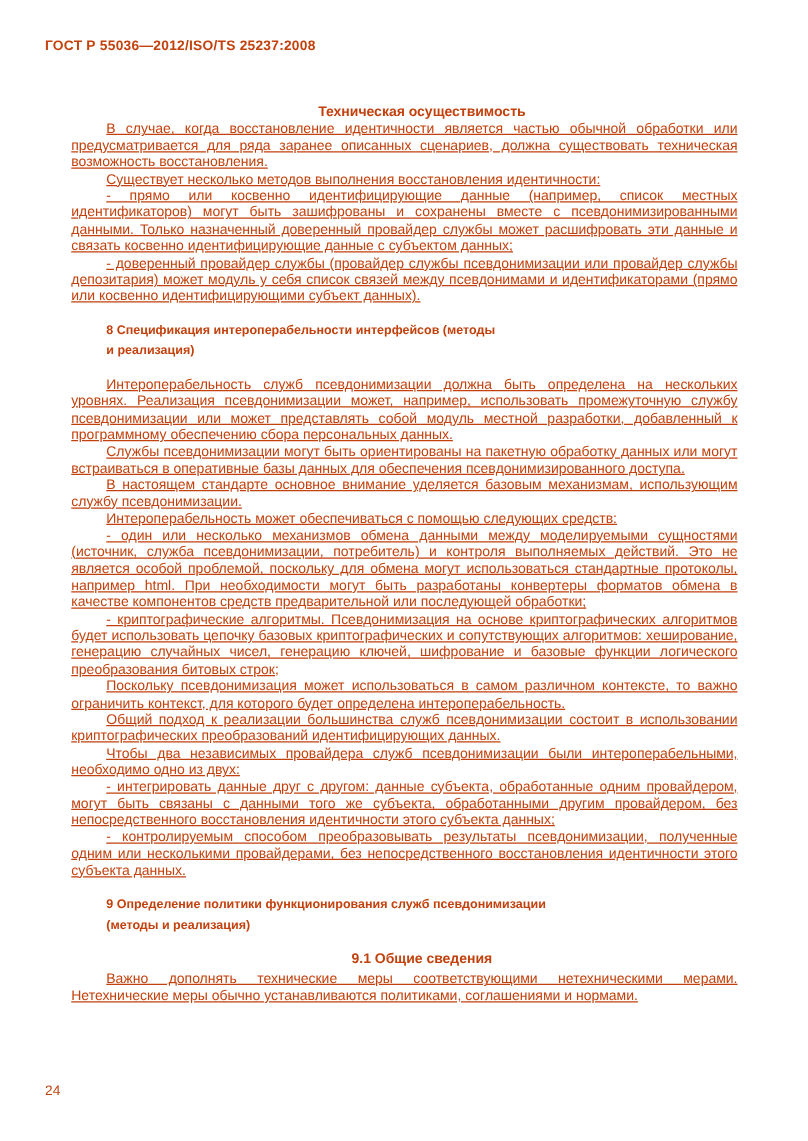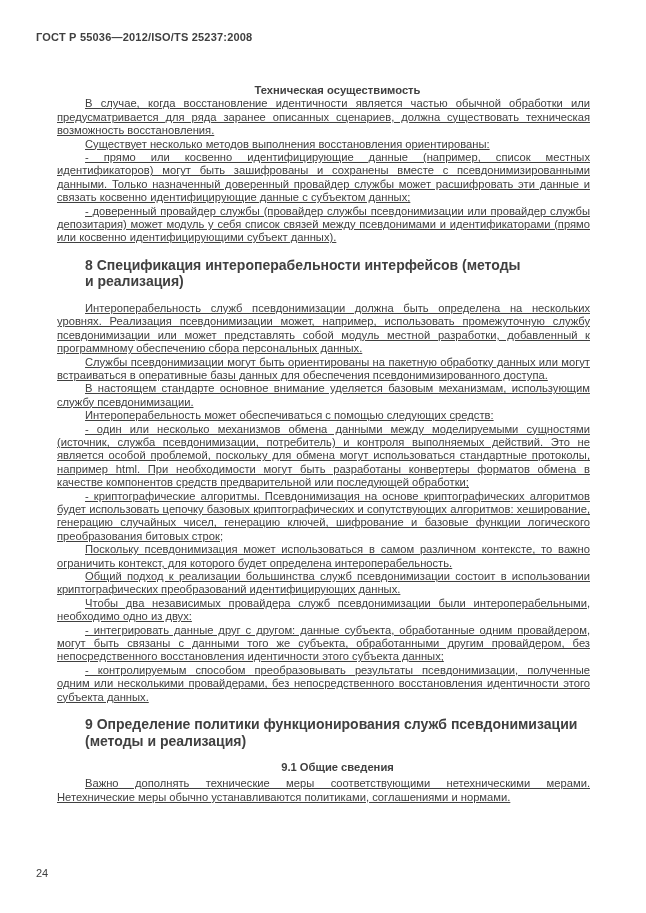--- a/index.html
+++ b/index.html
@@ -7,21 +7,21 @@
     padding: 0;
     background: #e8e8e8;
   }
   .page {
     position: relative;
     width: 646px;
     height: 913px;
     margin: 0 auto;
     background: #ffffff;
     font-family: "Liberation Sans", sans-serif;
-    color: #404040;
+    color: #c2410c;
     overflow: hidden;
   }
   .doc-header {
     position: absolute;
     left: 36px;
     top: 31px;
     font-size: 11px;
     font-weight: bold;
     letter-spacing: 0.2px;
   }
@@ -39,21 +39,21 @@
     text-indent: 28px;
     text-decoration: underline;
   }
   .run-in-heading {
     font-weight: bold;
     text-indent: 28px;
     text-align: center;
   }
   .section-heading {
     font-weight: bold;
-    font-size: 14px;
+    font-size: 10px;
     line-height: 16.5px;
     padding-left: 28px;
     text-align: left;
     white-space: pre-line;
     margin: 12px 0 12px 0 !important;
   }
   .sub-heading {
     font-weight: bold;
     padding-left: 28px;
     text-align: center;
@@ -69,21 +69,21 @@
 </style>
 </head>
 <body>
 
 <div class="page">
   <div class="doc-header">ГОСТ Р 55036—2012/ISO/TS 25237:2008</div>
 
   <div class="content">
       <p class="run-in-heading">Техническая осуществимость</p>
       <p class="paragraph">В случае, когда восстановление идентичности является частью обычной обработки или предусматривается для ряда заранее описанных сценариев, должна существовать техническая возможность восстановления.</p>
-      <p class="paragraph">Существует несколько методов выполнения восстановления ориентированы:</p>
+      <p class="paragraph">Существует несколько методов выполнения восстановления идентичности:</p>
       <p class="paragraph">- прямо или косвенно идентифицирующие данные (например, список местных идентификаторов) могут быть зашифрованы и сохранены вместе с псевдонимизированными данными. Только назначенный доверенный провайдер службы может расшифровать эти данные и связать косвенно идентифицирующие данные с субъектом данных;</p>
       <p class="paragraph">- доверенный провайдер службы (провайдер службы псевдонимизации или провайдер службы депозитария) может модуль у себя список связей между псевдонимами и идентификаторами (прямо или косвенно идентифицирующими субъект данных).</p>
       <p class="section-heading">8 Спецификация интероперабельности интерфейсов (методы
 и реализация)</p>
       <p class="paragraph">Интероперабельность служб псевдонимизации должна быть определена на нескольких уровнях. Реализация псевдонимизации может, например, использовать промежуточную службу псевдонимизации или может представлять собой модуль местной разработки, добавленный к программному обеспечению сбора персональных данных.</p>
       <p class="paragraph">Службы псевдонимизации могут быть ориентированы на пакетную обработку данных или могут встраиваться в оперативные базы данных для обеспечения псевдонимизированного доступа.</p>
       <p class="paragraph">В настоящем стандарте основное внимание уделяется базовым механизмам, использующим службу псевдонимизации.</p>
       <p class="paragraph">Интероперабельность может обеспечиваться с помощью следующих средств:</p>
       <p class="paragraph">- один или несколько механизмов обмена данными между моделируемыми сущностями (источник, служба псевдонимизации, потребитель) и контроля выполняемых действий. Это не является особой проблемой, поскольку для обмена могут использоваться стандартные протоколы, например html. При необходимости могут быть разработаны конвертеры форматов обмена в качестве компонентов средств предварительной или последующей обработки;</p>
       <p class="paragraph">- криптографические алгоритмы. Псевдонимизация на основе криптографических алгоритмов будет использовать цепочку базовых криптографических и сопутствующих алгоритмов: хеширование, генерацию случайных чисел, генерацию ключей, шифрование и базовые функции логического преобразования битовых строк;</p>

